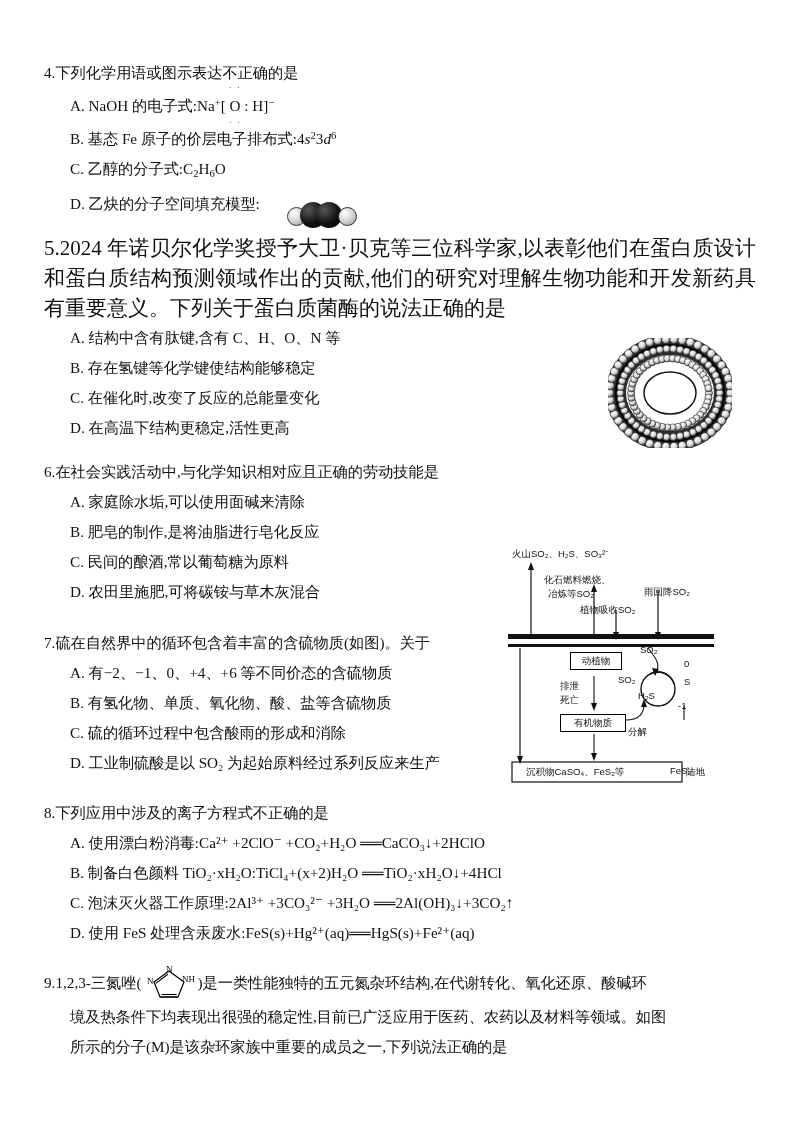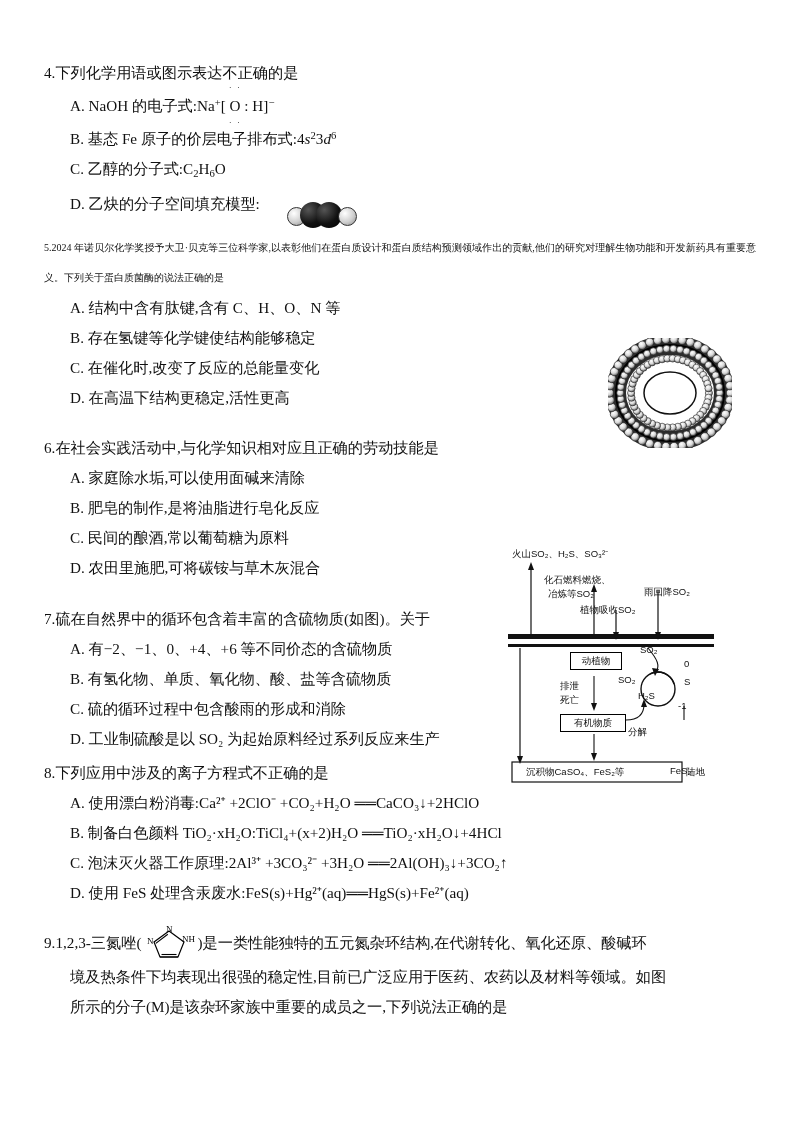--- a/index.html
+++ b/index.html
@@ -37,21 +37,21 @@
   .opt {
     font-size: 15.2px;
     line-height: 30px;
     padding-left: 26px;
     white-space: nowrap;
   }
   .indent {
     padding-left: 26px;
   }
   .wrapstem {
-    font-size: 10px;
+    font-size: 21px;
     line-height: 30px;
     text-align: justify;
   }
   sub { font-size: 70%; vertical-align: -0.28em; }
   sup { font-size: 70%; vertical-align: 0.45em; }
   .sf { font-family: "Liberation Serif", serif; }
   .it { font-style: italic; }
 
   
   .edots {
@@ -176,37 +176,37 @@
     </div>
 
     <div class="q" style="margin-top:14px;">
       <div class="wrapstem" style="width:712px;">5.2024 年诺贝尔化学奖授予大卫·贝克等三位科学家,以表彰他们在蛋白质设计和蛋白质结构预测领域作出的贡献,他们的研究对理解生物功能和开发新药具有重要意义。下列关于蛋白质菌酶的说法正确的是</div>
       <div class="opt">A. 结构中含有肽键,含有 C、H、O、N 等</div>
       <div class="opt">B. 存在氢键等化学键使结构能够稳定</div>
       <div class="opt">C. 在催化时,改变了反应的总能量变化</div>
       <div class="opt">D. 在高温下结构更稳定,活性更高</div>
     </div>
 
-    <div class="q" style="margin-top:20px;">
+    <div class="q" style="margin-top:14px;">
       <div class="stem">6.在社会实践活动中,与化学知识相对应且正确的劳动技能是</div>
       <div class="opt">A. 家庭除水垢,可以使用面碱来清除</div>
       <div class="opt">B. 肥皂的制作,是将油脂进行皂化反应</div>
       <div class="opt">C. 民间的酿酒,常以葡萄糖为原料</div>
       <div class="opt">D. 农田里施肥,可将碳铵与草木灰混合</div>
     </div>
 
     <div class="q" style="margin-top:21px;">
       <div class="stem">7.硫在自然界中的循环包含着丰富的含硫物质(如图)。关于</div>
       <div class="opt">A. 有−2、−1、0、+4、+6 等不同价态的含硫物质</div>
       <div class="opt">B. 有氢化物、单质、氧化物、酸、盐等含硫物质</div>
       <div class="opt">C. 硫的循环过程中包含酸雨的形成和消除</div>
       <div class="opt">D. 工业制硫酸是以 SO₂ 为起始原料经过系列反应来生产</div>
     </div>
 
-    <div class="q" style="margin-top:4px;font-family:Liberation Serif, serif;">
+    <div class="q" style="margin-top:20px;">
       <div class="stem">8.下列应用中涉及的离子方程式不正确的是</div>
       <div class="opt">A. 使用漂白粉消毒:Ca²⁺ +2ClO⁻ +CO₂+H₂O ══CaCO₃↓+2HClO</div>
       <div class="opt">B. 制备白色颜料 TiO₂·xH₂O:TiCl₄+(x+2)H₂O ══TiO₂·xH₂O↓+4HCl</div>
       <div class="opt">C. 泡沫灭火器工作原理:2Al³⁺ +3CO₃²⁻ +3H₂O ══2Al(OH)₃↓+3CO₂↑</div>
       <div class="opt">D. 使用 FeS 处理含汞废水:FeS(s)+Hg²⁺(aq)══HgS(s)+Fe²⁺(aq)</div>
     </div>
 
     <div class="q" style="margin-top:18px;">
       <div class="stem" style="height:36px;">
         <span>9.1,2,3-三氮唑(</span><span class="fig-triazole">

